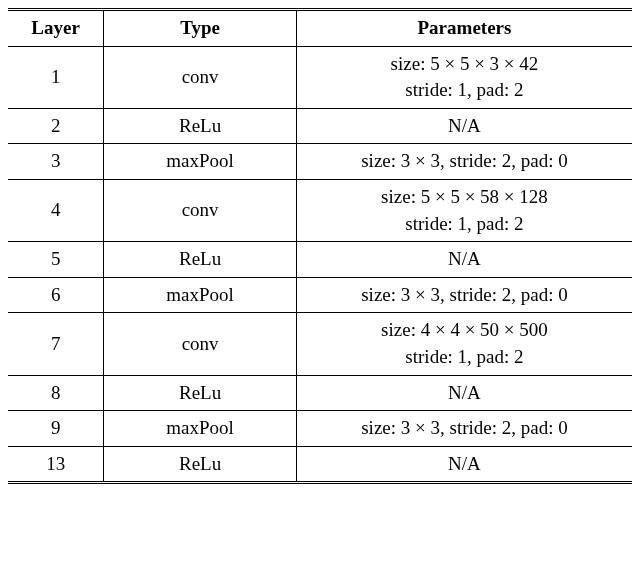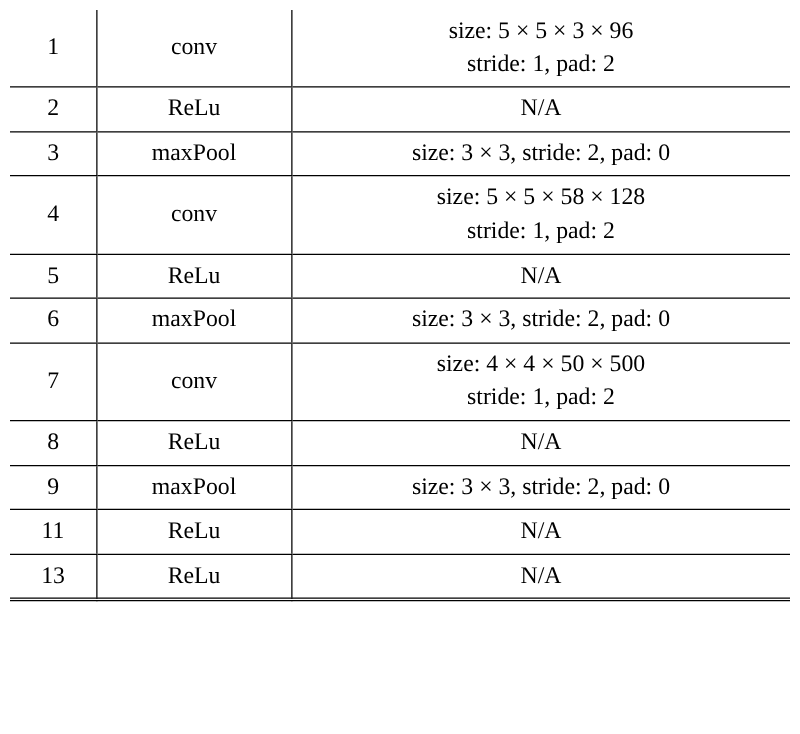--- a/index.html
+++ b/index.html
@@ -34,26 +34,31 @@
     }
     .col-layer { width: 80px; }
     .col-type { width: 190px; }
     .col-params { width: 354px; }
   </style>
 </head>
 <body>
 
 <table>
   <tbody>
+      <tr class="top-rule hr-row">
+    <th class="col-layer">Layer</th>
+    <th class="col-type">Type</th>
+    <th class="col-params">Parameters</th>
+  </tr>
 
   <tr class="hr-row">
     <td>1</td>
     <td>conv</td>
     <td>
-      <span>size: 5 × 5 × 3 × 96</span><br>
+      <span>size: 5 × 5 × 3 × 42</span><br>
       <span>stride: 1, pad: 2</span>
     </td>
   </tr>
 
   <tr class="hr-row">
     <td>2</td>
     <td>ReLu</td>
     <td>N/A</td>
   </tr>
 
@@ -99,25 +104,20 @@
     <td>N/A</td>
   </tr>
 
   <tr class="hr-row">
     <td>9</td>
     <td>maxPool</td>
     <td>size: 3 × 3, stride: 2, pad: 0</td>
   </tr>
 
 
-  <tr class="hr-row">
-    <td>11</td>
-    <td>ReLu</td>
-    <td>N/A</td>
-  </tr>
 
 
   <tr class="bottom-rule">
     <td>13</td>
     <td>ReLu</td>
     <td>N/A</td>
   </tr>
 </tbody>
   </table>
 

